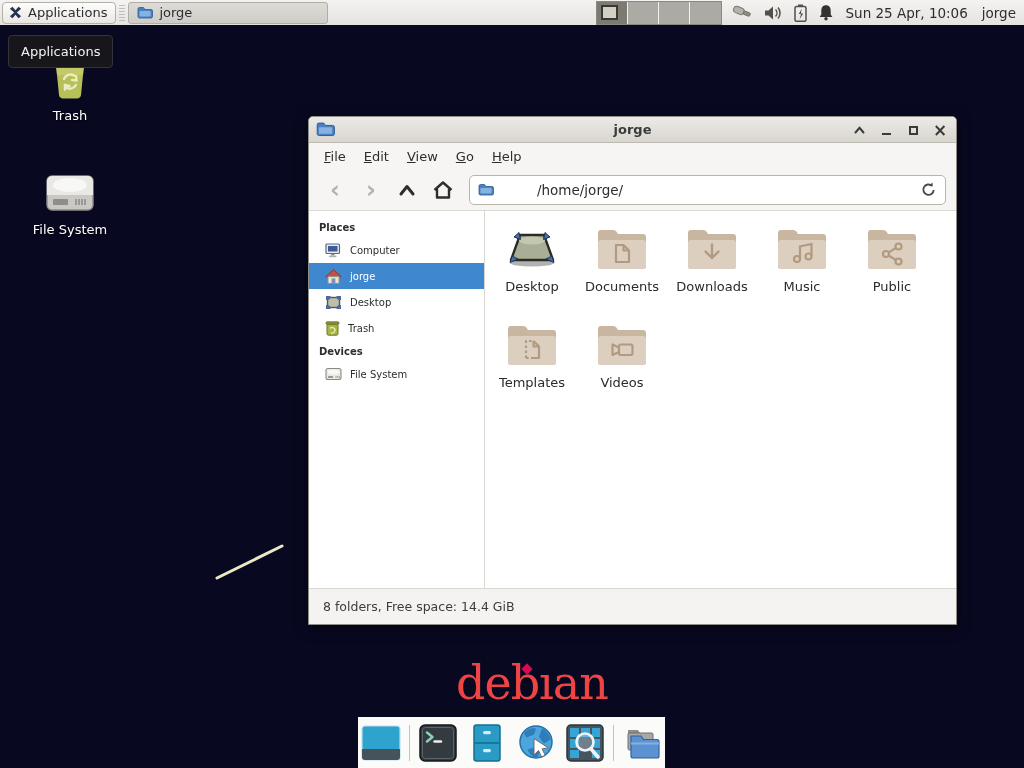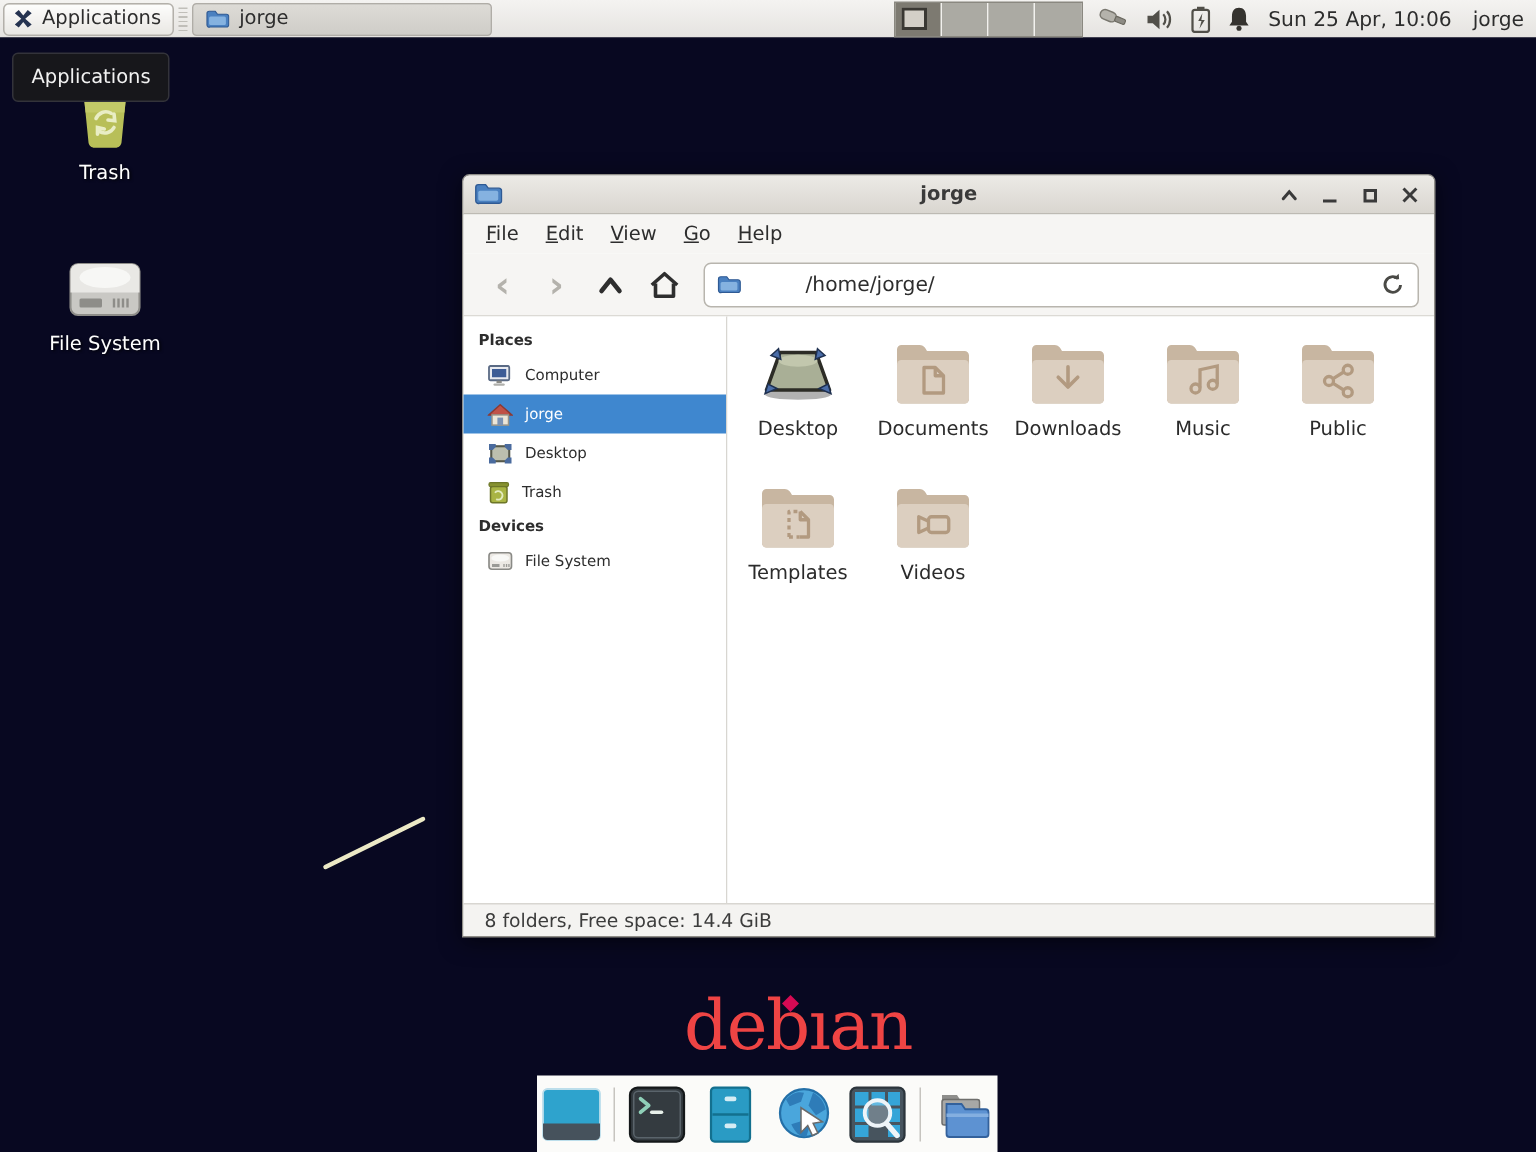--- a/index.html
+++ b/index.html
@@ -91,21 +91,21 @@
   .side-row.selected { background:#3f87cf; color:#fff; }
   .side-row svg { flex:none; }
 
   .main-view { flex:1; position:relative; background:#fff;
     display:flex; flex-wrap:wrap; align-content:flex-start; padding:12px 0 0 2px; }
   .file-item { width:90px; height:96px; display:flex; flex-direction:column;
     align-items:center; justify-content:flex-start; }
   .file-item svg { margin-top:2px; }
   .file-label { margin-top:8px; font-size:13px; color:#2b2b2b; text-align:center; }
 
-  .statusbar { height:22px; background:#f4f3f1; border-top:1px solid #d8d6d1;
+  .statusbar { height:36px; background:#f4f3f1; border-top:1px solid #d8d6d1;
     display:flex; align-items:center; padding-left:14px; font-size:12.5px; color:#3c3c3c; }
 
   
   .dock { position:absolute; left:358px; top:717px; width:307px; height:51px;
     background:#fbfbf9; display:flex; align-items:center; justify-content:center;
     gap:7px; z-index:5; }
   .dock-item { width:42px; height:42px; display:flex; align-items:center; justify-content:center; }
   .dock-sep { width:1px; height:36px; background:#c6c4bf; }
 </style>
 </head>

